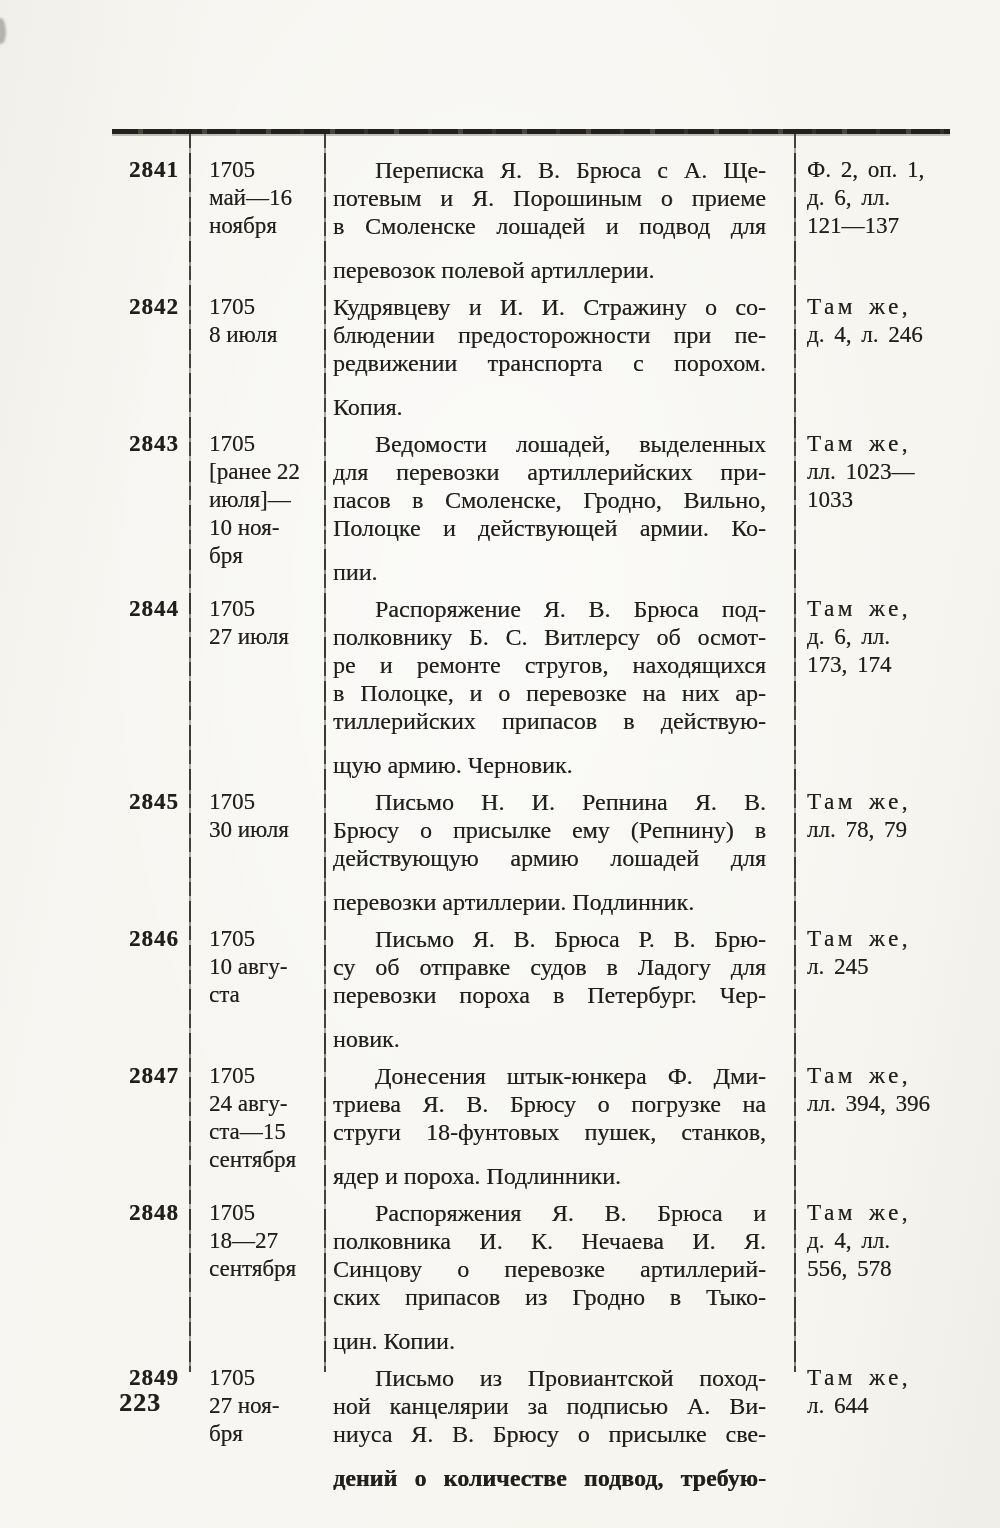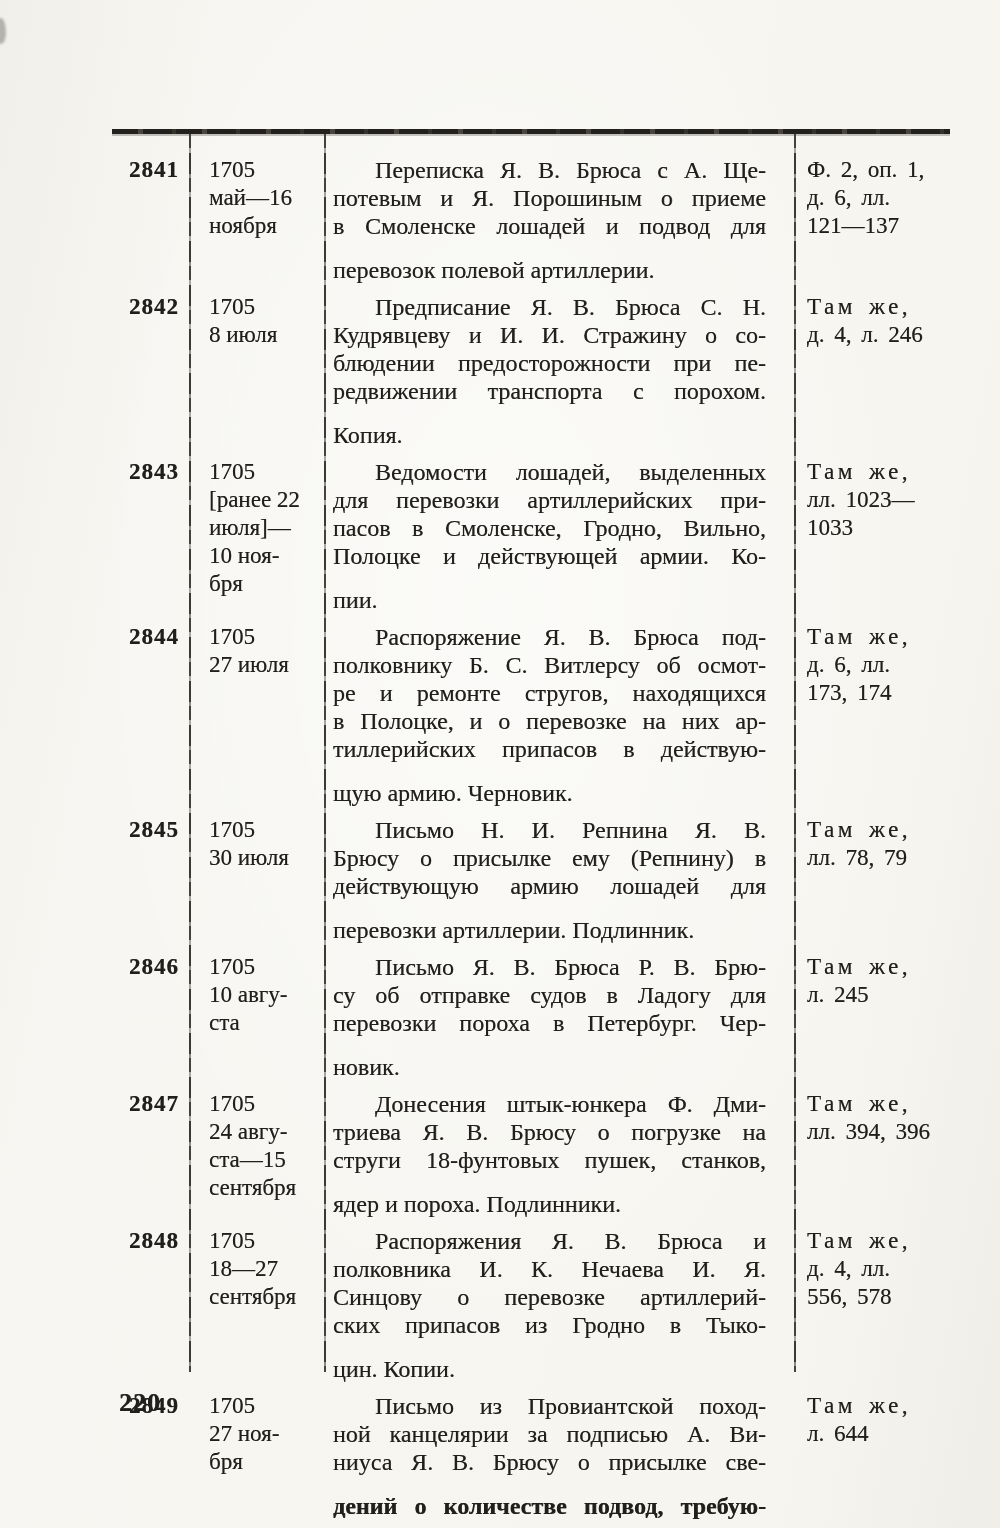--- a/index.html
+++ b/index.html
@@ -166,21 +166,20 @@
         <div>121—137</div>
       </div>
     </div>
     <div class="entry">
       <div class="num">2842</div>
       <div class="date">
         <div>1705</div>
         <div>8 июля</div>
       </div>
       <div class="desc">
-        <div class="dline first">Предписание Я. В. Брюса С. Н.</div>
         <div class="dline">Кудрявцеву и И. И. Стражину о со-</div>
         <div class="dline">блюдении предосторожности при пе-</div>
         <div class="dline">редвижении транспорта с порохом.</div>
         <div class="dline lastline">Копия.</div>
       </div>
       <div class="ref">
         <div class="spaced">Там же,</div>
         <div>д. 4, л. 246</div>
       </div>
     </div>
@@ -313,13 +312,13 @@
         <div class="dline">ниуса Я. В. Брюсу о присылке све-</div>
         <div class="dline lastline keepjust boldline">дений о количестве подвод, требую-</div>
       </div>
       <div class="ref">
         <div class="spaced">Там же,</div>
         <div>л. 644</div>
       </div>
     </div>
   </div>
 
-<div class="page-number">220</div>
+<div class="page-number">223</div>
 
 </body></html>

